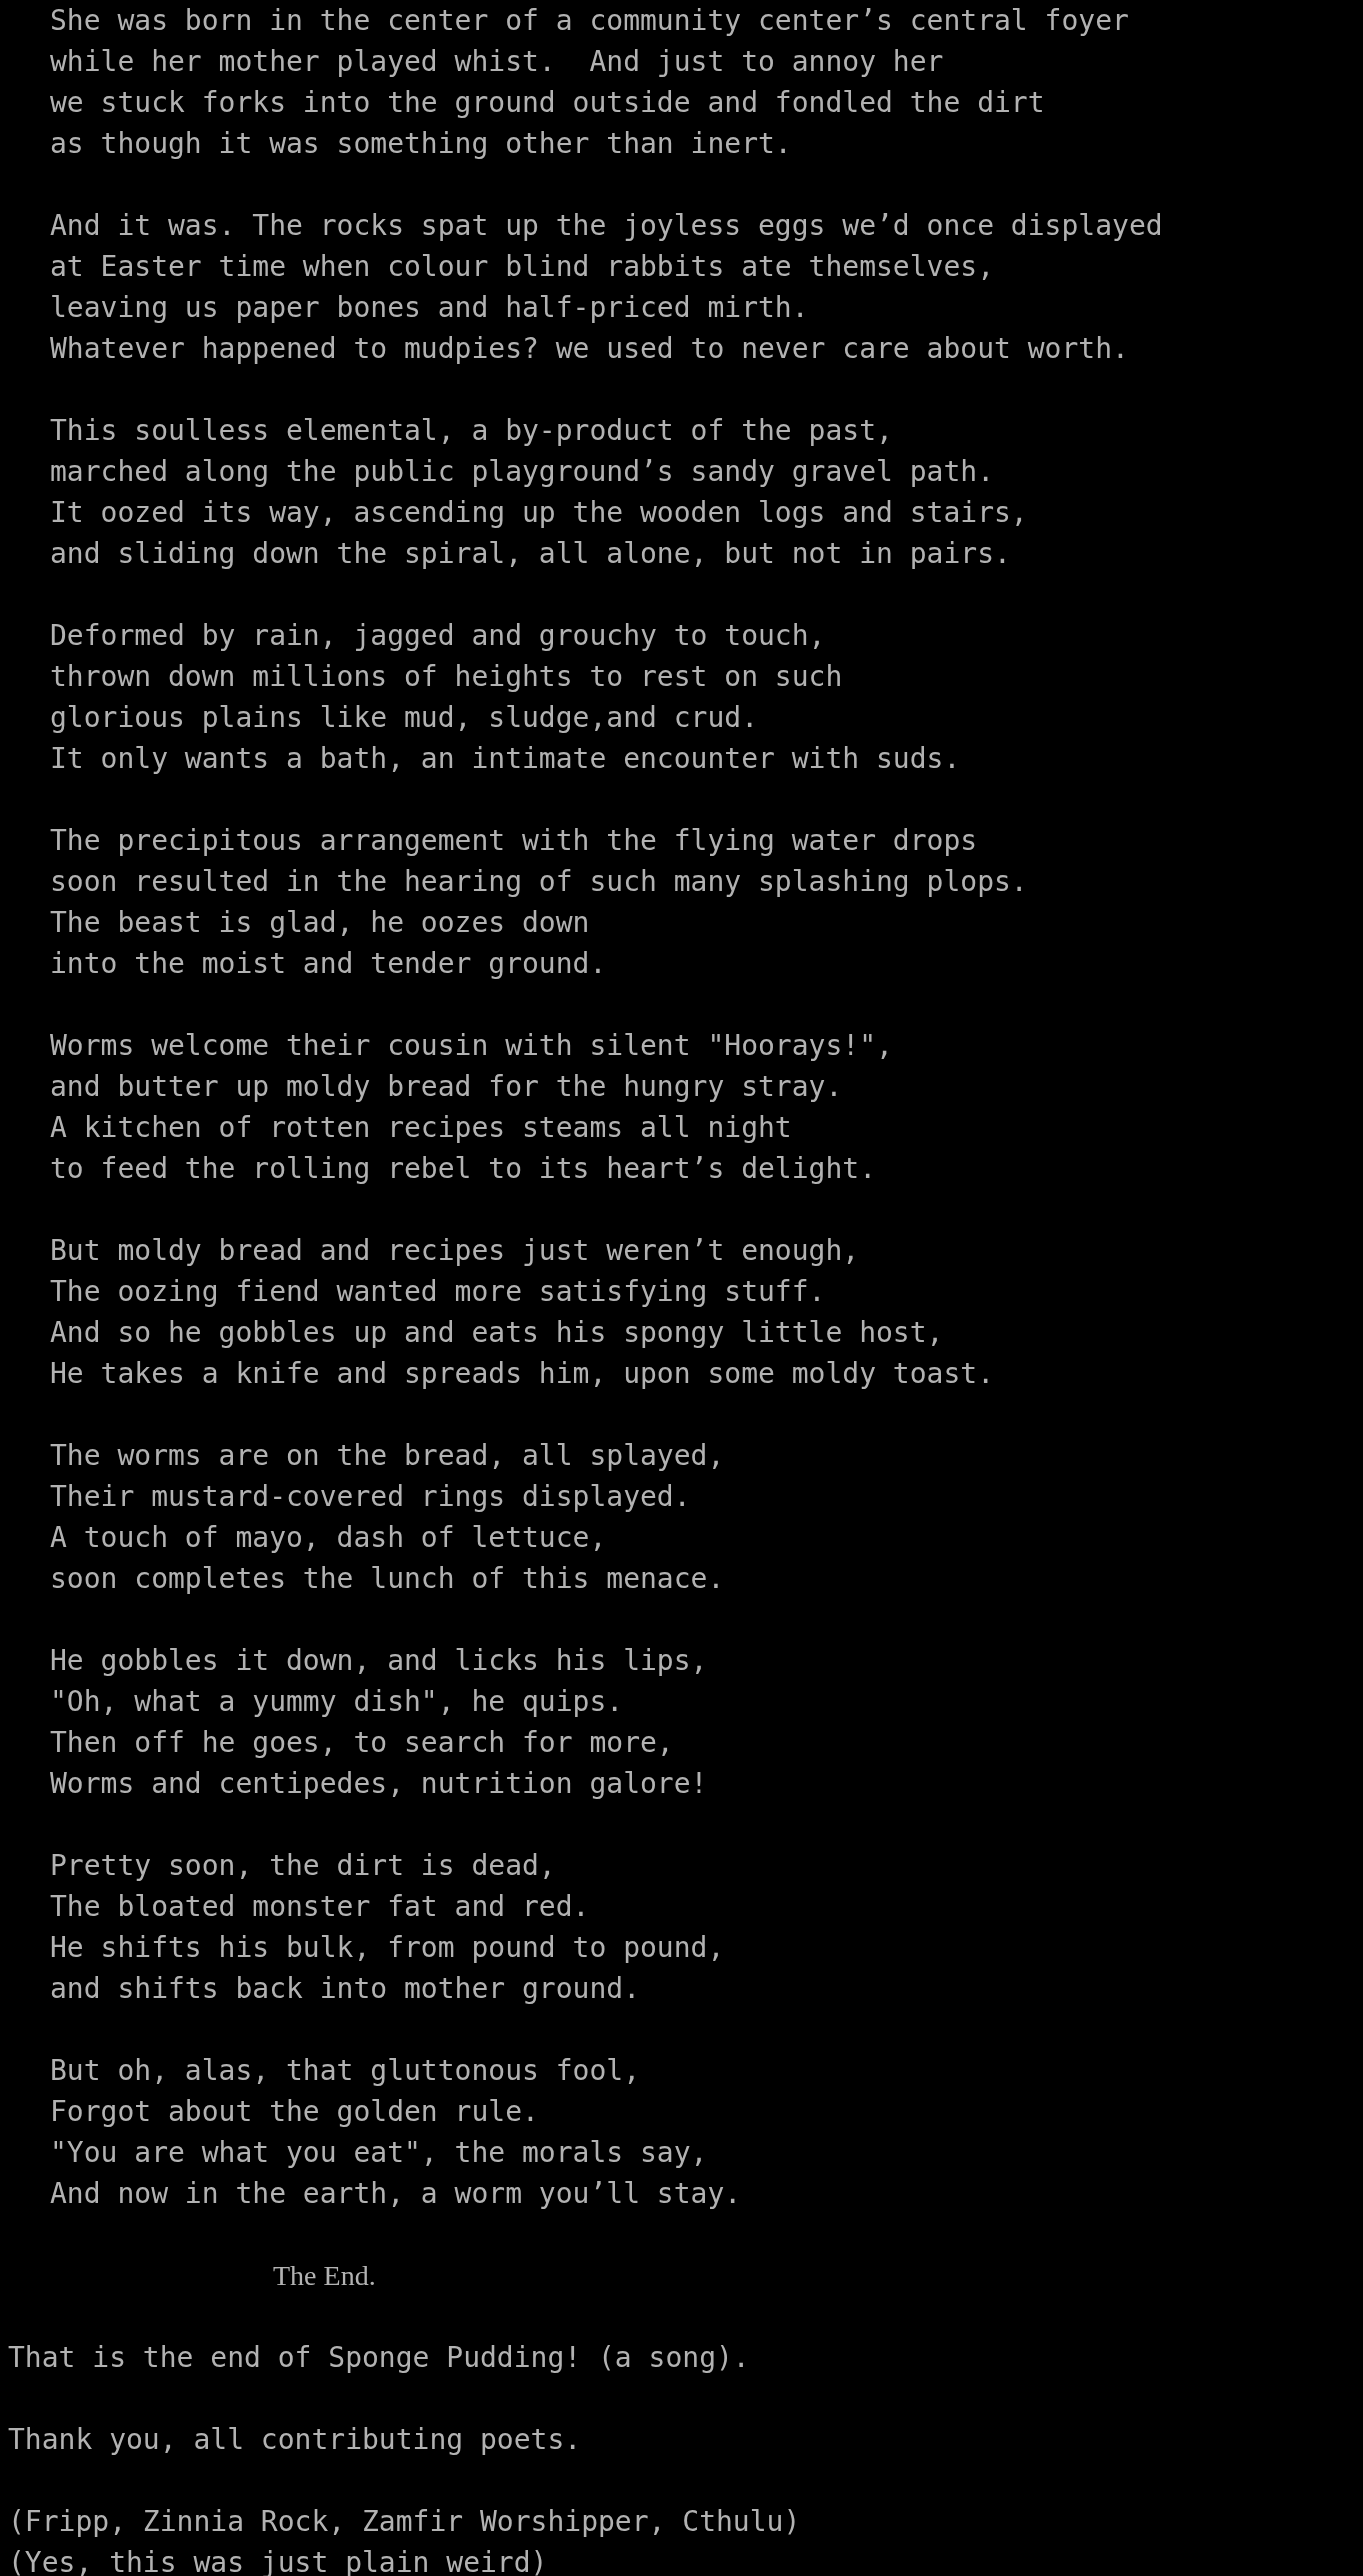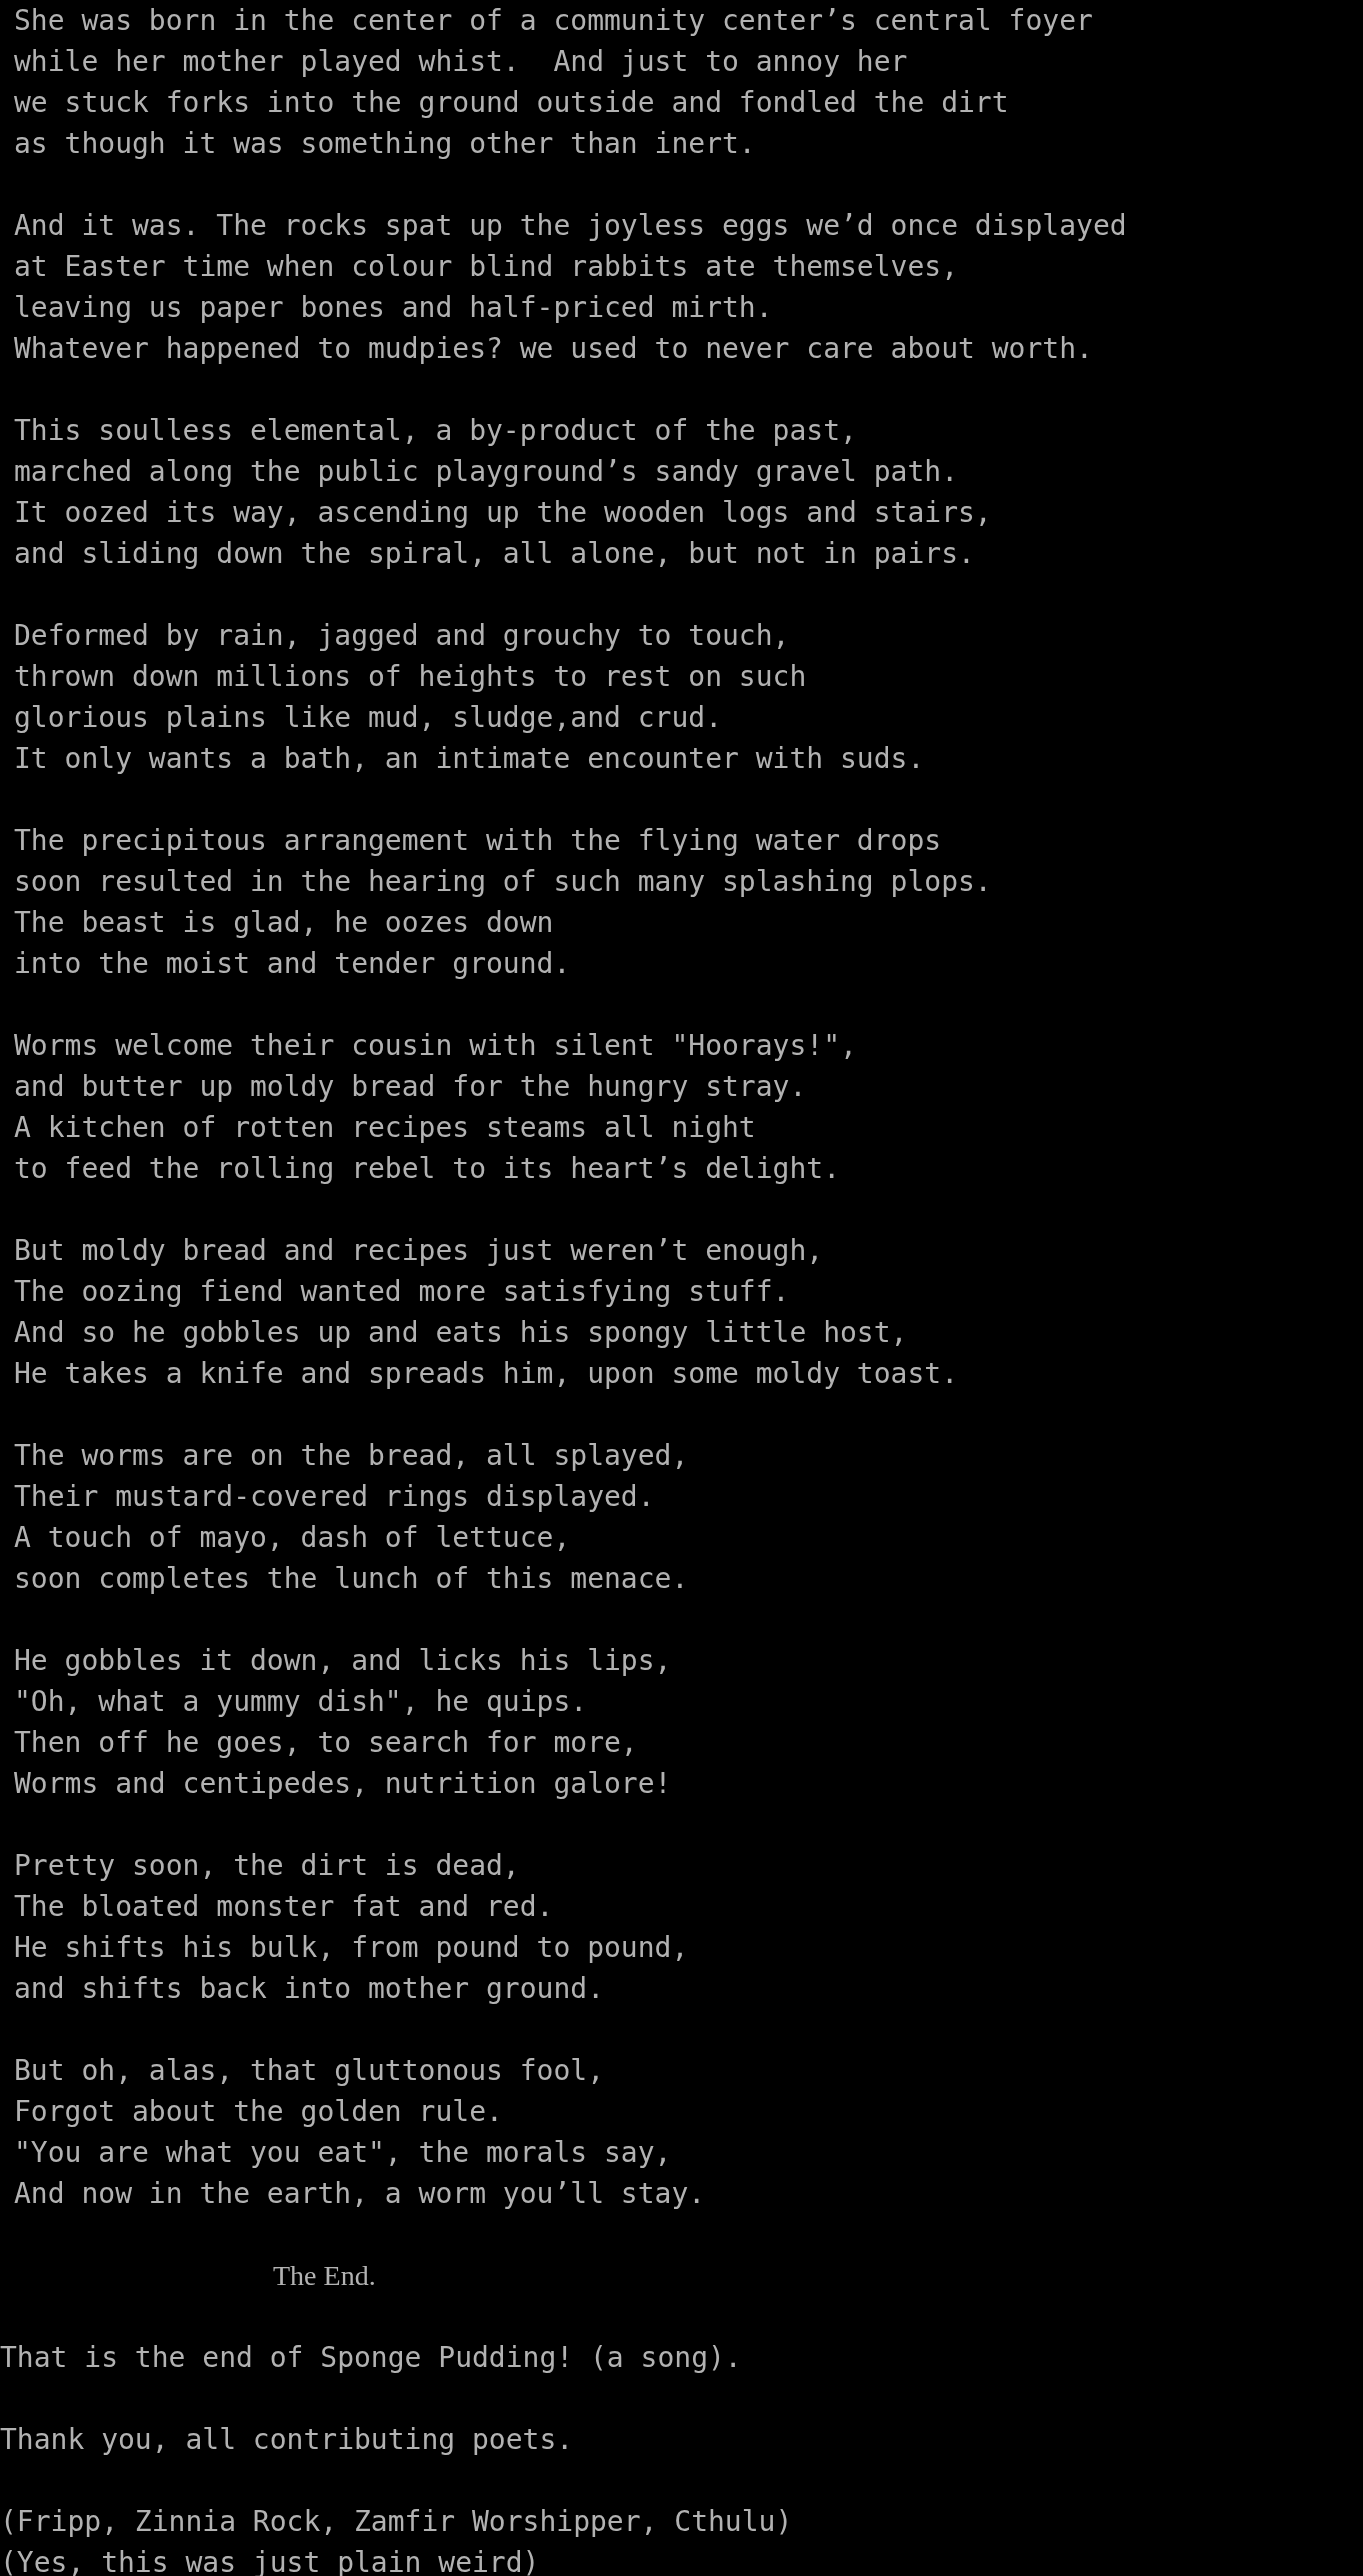--- a/index.html
+++ b/index.html
@@ -19,21 +19,21 @@
     font-family: "DejaVu Sans Mono", "Liberation Mono", monospace;
     font-size: 28px;
     line-height: 41px;
     color: #b2b2b2;
     white-space: pre;
   }
   .ln {
     min-height: 41px;
     white-space: pre;
   }
-  .ln.poem   { padding-left: 14px; }
+  .ln.poem   { padding-left: 50px; }
   .ln.end    { padding-left: 273px; font-family: Liberation Serif, serif; }
-  .ln.footer { padding-left: 0; }
+  .ln.footer { padding-left: 8px; }
 </style>
 </head>
 <body>
 
 <div class="terminal" id="terminal-screen" style="background: rgb(0, 0, 0); color: rgb(178, 178, 178);"><div class="ln poem">She was born in the center of a community center’s central foyer</div><div class="ln poem">while her mother played whist.  And just to annoy her</div><div class="ln poem">we stuck forks into the ground outside and fondled the dirt</div><div class="ln poem">as though it was something other than inert.</div><div class="ln"></div><div class="ln poem">And it was. The rocks spat up the joyless eggs we’d once displayed</div><div class="ln poem">at Easter time when colour blind rabbits ate themselves,</div><div class="ln poem">leaving us paper bones and half-priced mirth.</div><div class="ln poem">Whatever happened to mudpies? we used to never care about worth.</div><div class="ln"></div><div class="ln poem">This soulless elemental, a by-product of the past,</div><div class="ln poem">marched along the public playground’s sandy gravel path.</div><div class="ln poem">It oozed its way, ascending up the wooden logs and stairs,</div><div class="ln poem">and sliding down the spiral, all alone, but not in pairs.</div><div class="ln"></div><div class="ln poem">Deformed by rain, jagged and grouchy to touch,</div><div class="ln poem">thrown down millions of heights to rest on such</div><div class="ln poem">glorious plains like mud, sludge,and crud.</div><div class="ln poem">It only wants a bath, an intimate encounter with suds.</div><div class="ln"></div><div class="ln poem">The precipitous arrangement with the flying water drops</div><div class="ln poem">soon resulted in the hearing of such many splashing plops.</div><div class="ln poem">The beast is glad, he oozes down</div><div class="ln poem">into the moist and tender ground.</div><div class="ln"></div><div class="ln poem">Worms welcome their cousin with silent "Hoorays!",</div><div class="ln poem">and butter up moldy bread for the hungry stray.</div><div class="ln poem">A kitchen of rotten recipes steams all night</div><div class="ln poem">to feed the rolling rebel to its heart’s delight.</div><div class="ln"></div><div class="ln poem">But moldy bread and recipes just weren’t enough,</div><div class="ln poem">The oozing fiend wanted more satisfying stuff.</div><div class="ln poem">And so he gobbles up and eats his spongy little host,</div><div class="ln poem">He takes a knife and spreads him, upon some moldy toast.</div><div class="ln"></div><div class="ln poem">The worms are on the bread, all splayed,</div><div class="ln poem">Their mustard-covered rings displayed.</div><div class="ln poem">A touch of mayo, dash of lettuce,</div><div class="ln poem">soon completes the lunch of this menace.</div><div class="ln"></div><div class="ln poem">He gobbles it down, and licks his lips,</div><div class="ln poem">"Oh, what a yummy dish", he quips.</div><div class="ln poem">Then off he goes, to search for more,</div><div class="ln poem">Worms and centipedes, nutrition galore!</div><div class="ln"></div><div class="ln poem">Pretty soon, the dirt is dead,</div><div class="ln poem">The bloated monster fat and red.</div><div class="ln poem">He shifts his bulk, from pound to pound,</div><div class="ln poem">and shifts back into mother ground.</div><div class="ln"></div><div class="ln poem">But oh, alas, that gluttonous fool,</div><div class="ln poem">Forgot about the golden rule.</div><div class="ln poem">"You are what you eat", the morals say,</div><div class="ln poem">And now in the earth, a worm you’ll stay.</div><div class="ln"></div><div class="ln end">The End.</div><div class="ln"></div><div class="ln footer">That is the end of Sponge Pudding! (a song).</div><div class="ln"></div><div class="ln footer">Thank you, all contributing poets.</div><div class="ln"></div><div class="ln footer">(Fripp, Zinnia Rock, Zamfir Worshipper, Cthulu)</div><div class="ln footer">(Yes, this was just plain weird)</div></div>
 
 
 </body></html>

